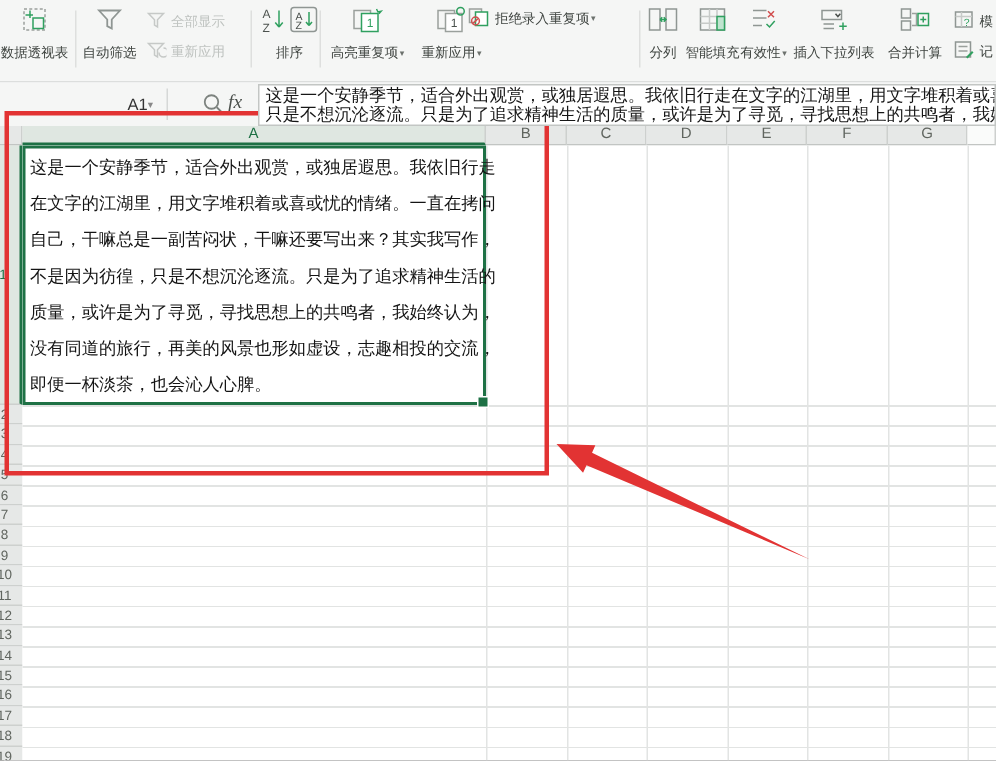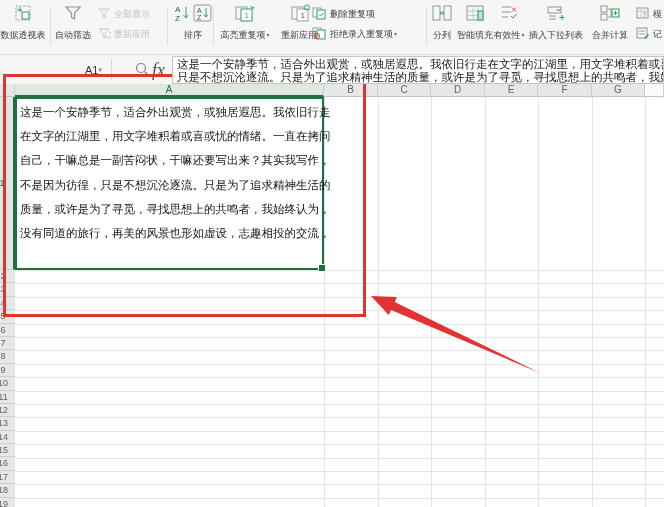--- a/index.html
+++ b/index.html
@@ -21,21 +21,21 @@
   .caret{font-size:6px;color:#6c716d;margin-left:1px;vertical-align:1px;}
   .rb-sep{position:absolute;top:7px;height:38px;width:1px;background:#dedfde;}
   .icon{display:inline-block;}
   
   .fbar{position:absolute;left:0;top:55px;width:664px;height:29px;background:#f5f6f5;}
   .namebox{position:absolute;left:0;top:0;width:110px;height:29px;display:flex;align-items:center;}
   .namebox .ref{flex:1;text-align:right;font-size:11px;color:#333;}
   .namebox .nb-caret{font-size:7px;color:#888;margin-right:8px;}
   .fdiv{position:absolute;left:111px;top:4px;height:21px;width:1px;background:#d6d8d7;}
   .fmag{position:absolute;left:134px;top:6px;}
-  .fx{position:absolute;left:152px;top:5px;font-size:18px;font-style:italic;color:#4c514d;font-family:"Liberation Serif","DejaVu Serif",serif;}
+  .fx{position:absolute;left:152px;top:5px;font-size:13px;font-style:italic;color:#4c514d;font-family:"Liberation Serif","DejaVu Serif",serif;}
   .fbox{position:absolute;left:172px;top:56px;width:492px;height:28px;background:#fff;border:1px solid #c3c6c4;z-index:20;overflow:hidden;padding:1px 0 0 4px;box-sizing:border-box;}
   .fbox .fline{white-space:nowrap;font-size:11.5px;line-height:12.8px;color:#161616;letter-spacing:0;}
   
   .corner{position:absolute;left:0;top:84px;width:15px;height:13px;background:#e6e8e7;border-right:1px solid #cdd0ce;border-bottom:1px solid #c2c5c3;box-sizing:border-box;}
   .chead{position:absolute;top:84px;height:13px;background:#e6e8e7;border-right:1px solid #cdd0ce;border-bottom:1px solid #c2c5c3;box-sizing:border-box;
          font-size:10px;color:#60655f;text-align:center;line-height:12px;}
   .chead.active{background:#dfe7e1;color:#1e7145;border-bottom:2px solid #1e7145;}
   .chead.partial{background:#fafbfa;}
   .rowheads{position:absolute;left:0;top:97px;width:15px;}
   .rhead{width:15px;overflow:hidden;background:#e6e8e7;border-bottom:1px solid #cdd0ce;box-sizing:border-box;height:13.4px;}
@@ -153,30 +153,20 @@
               <rect x="7" y="6" width="11" height="12" fill="#fff" stroke="#9aa09c"></rect>
               <text x="10.5" y="15" font-size="8" fill="#4b514d">1</text>
               <circle cx="17" cy="4.5" r="2.5" fill="none" stroke="#2fa05f"></circle>
             </svg>
       </span>
         </div>
       <div class="rb-lb"><span>重新应用</span><span class="caret">▾</span></div>
     </div>
 
     <div class="rb-stack" style="left:312px;width:116px;">
-      <div class="rb-row first">
-        <span class="icon">
-          <svg width="15" height="14">
-              <rect x="1" y="2" width="8" height="9" fill="none" stroke="#9aa09c"></rect>
-              <rect x="5" y="4" width="8" height="9" fill="#fff" stroke="#2fa05f"></rect>
-              <path d="M7 8.5l1.5 1.5 2.5-3" stroke="#2fa05f" fill="none"></path>
-            </svg>
-        </span>
-        <span class="rlb">删除重复项</span>
-      </div>
       <div class="rb-row">
         <span class="icon">
           <svg width="15" height="14">
               <rect x="1" y="2" width="8" height="9" fill="none" stroke="#9aa09c"></rect>
               <rect x="5" y="4" width="8" height="9" fill="#fff" stroke="#2fa05f"></rect>
               <circle cx="5" cy="10" r="2.6" fill="none" stroke="#d14f4f"></circle>
               <path d="M3.4 11.6l3.2-3.2" stroke="#d14f4f"></path>
             </svg>
         </span>
         <span class="rlb"><span>拒绝录入重复项</span><span class="caret">▾</span></span>
@@ -377,20 +367,21 @@
     <div class="hlines"></div>
   </div>
 
   <div class="sel">
     <div class="tline">这是一个安静季节，适合外出观赏，或独居遐思。我依旧行走</div>
     <div class="tline">在文字的江湖里，用文字堆积着或喜或忧的情绪。一直在拷问</div>
     <div class="tline">自己，干嘛总是一副苦闷状，干嘛还要写出来？其实我写作，</div>
     <div class="tline">不是因为彷徨，只是不想沉沦逐流。只是为了追求精神生活的</div>
     <div class="tline">质量，或许是为了寻觅，寻找思想上的共鸣者，我始终认为，</div>
     <div class="tline">没有同道的旅行，再美的风景也形如虚设，志趣相投的交流，</div>
+    <div class="tline">即便一杯淡茶，也会沁人心脾。</div>
     <div class="handle"></div>
   </div>
 
   <svg class="anno" width="664" height="507">
     <rect x="4.5" y="75.5" width="360" height="240" fill="none" stroke-width="3" stroke="#e23333"></rect>
     <polygon points="371,296 388.7,315.1 391,310.1 540,373 394.7,301.9 396.9,296.9" fill="#e23333"></polygon>
   </svg>
 
 </div>
 

